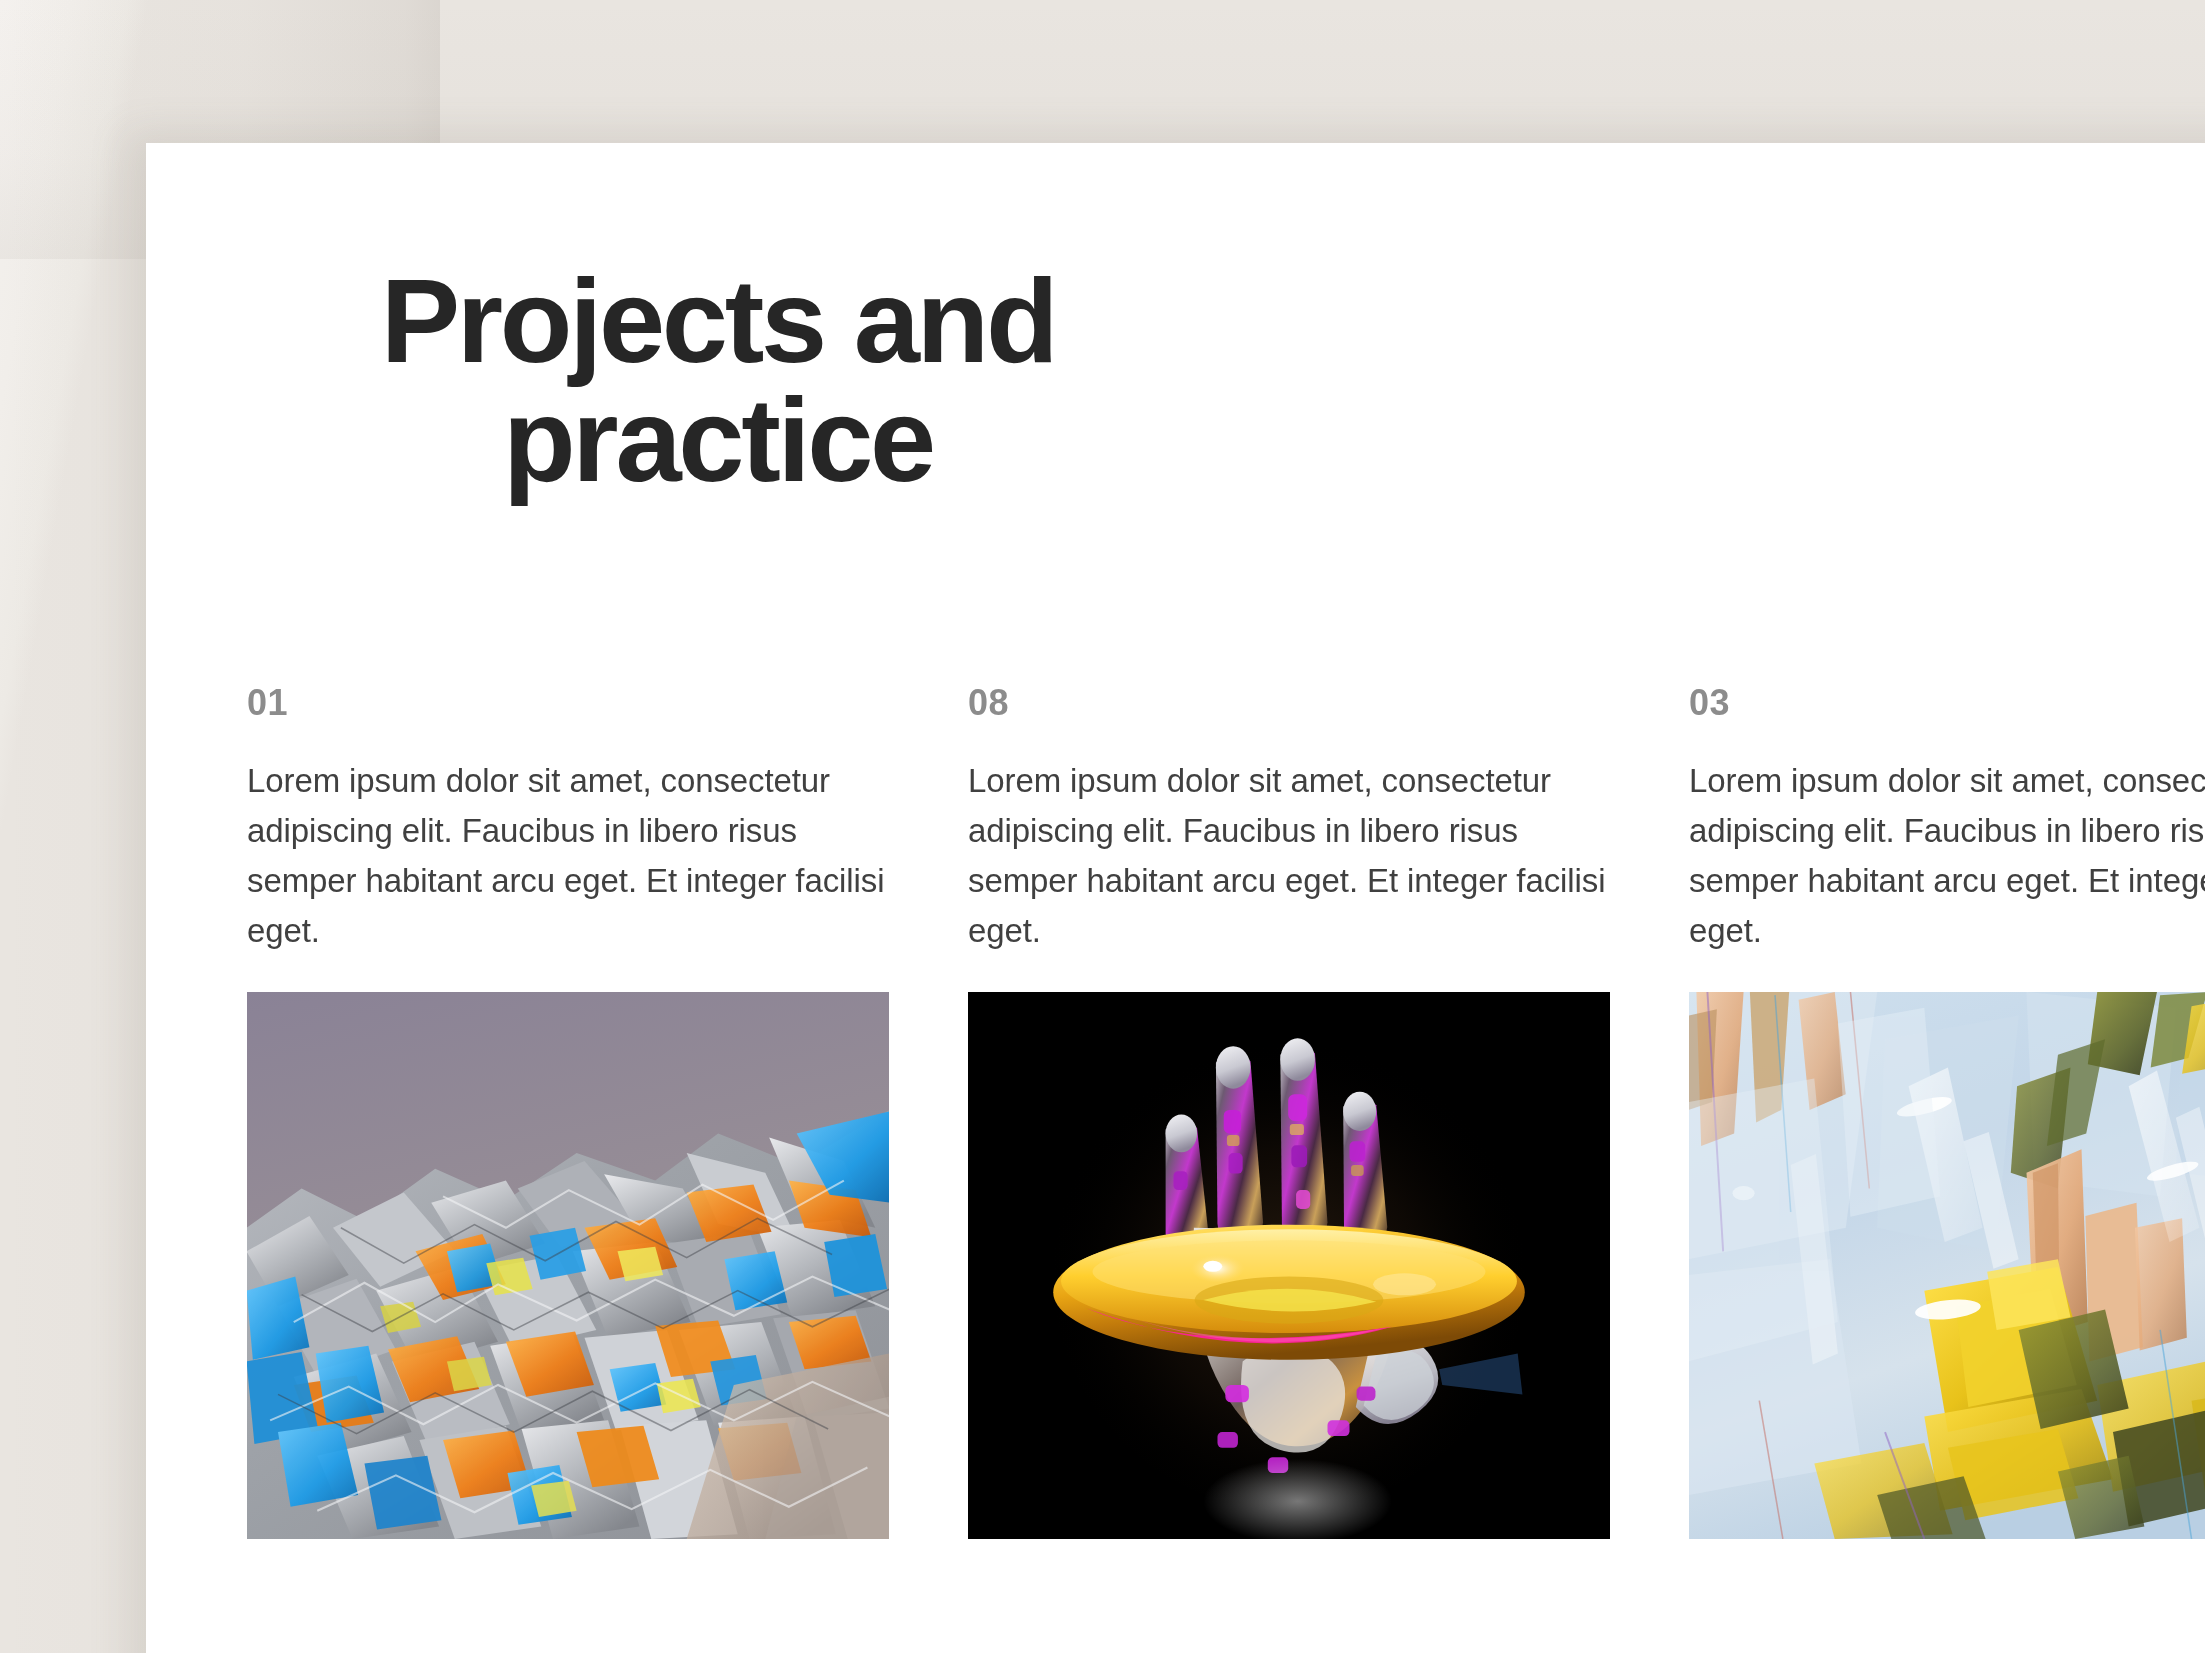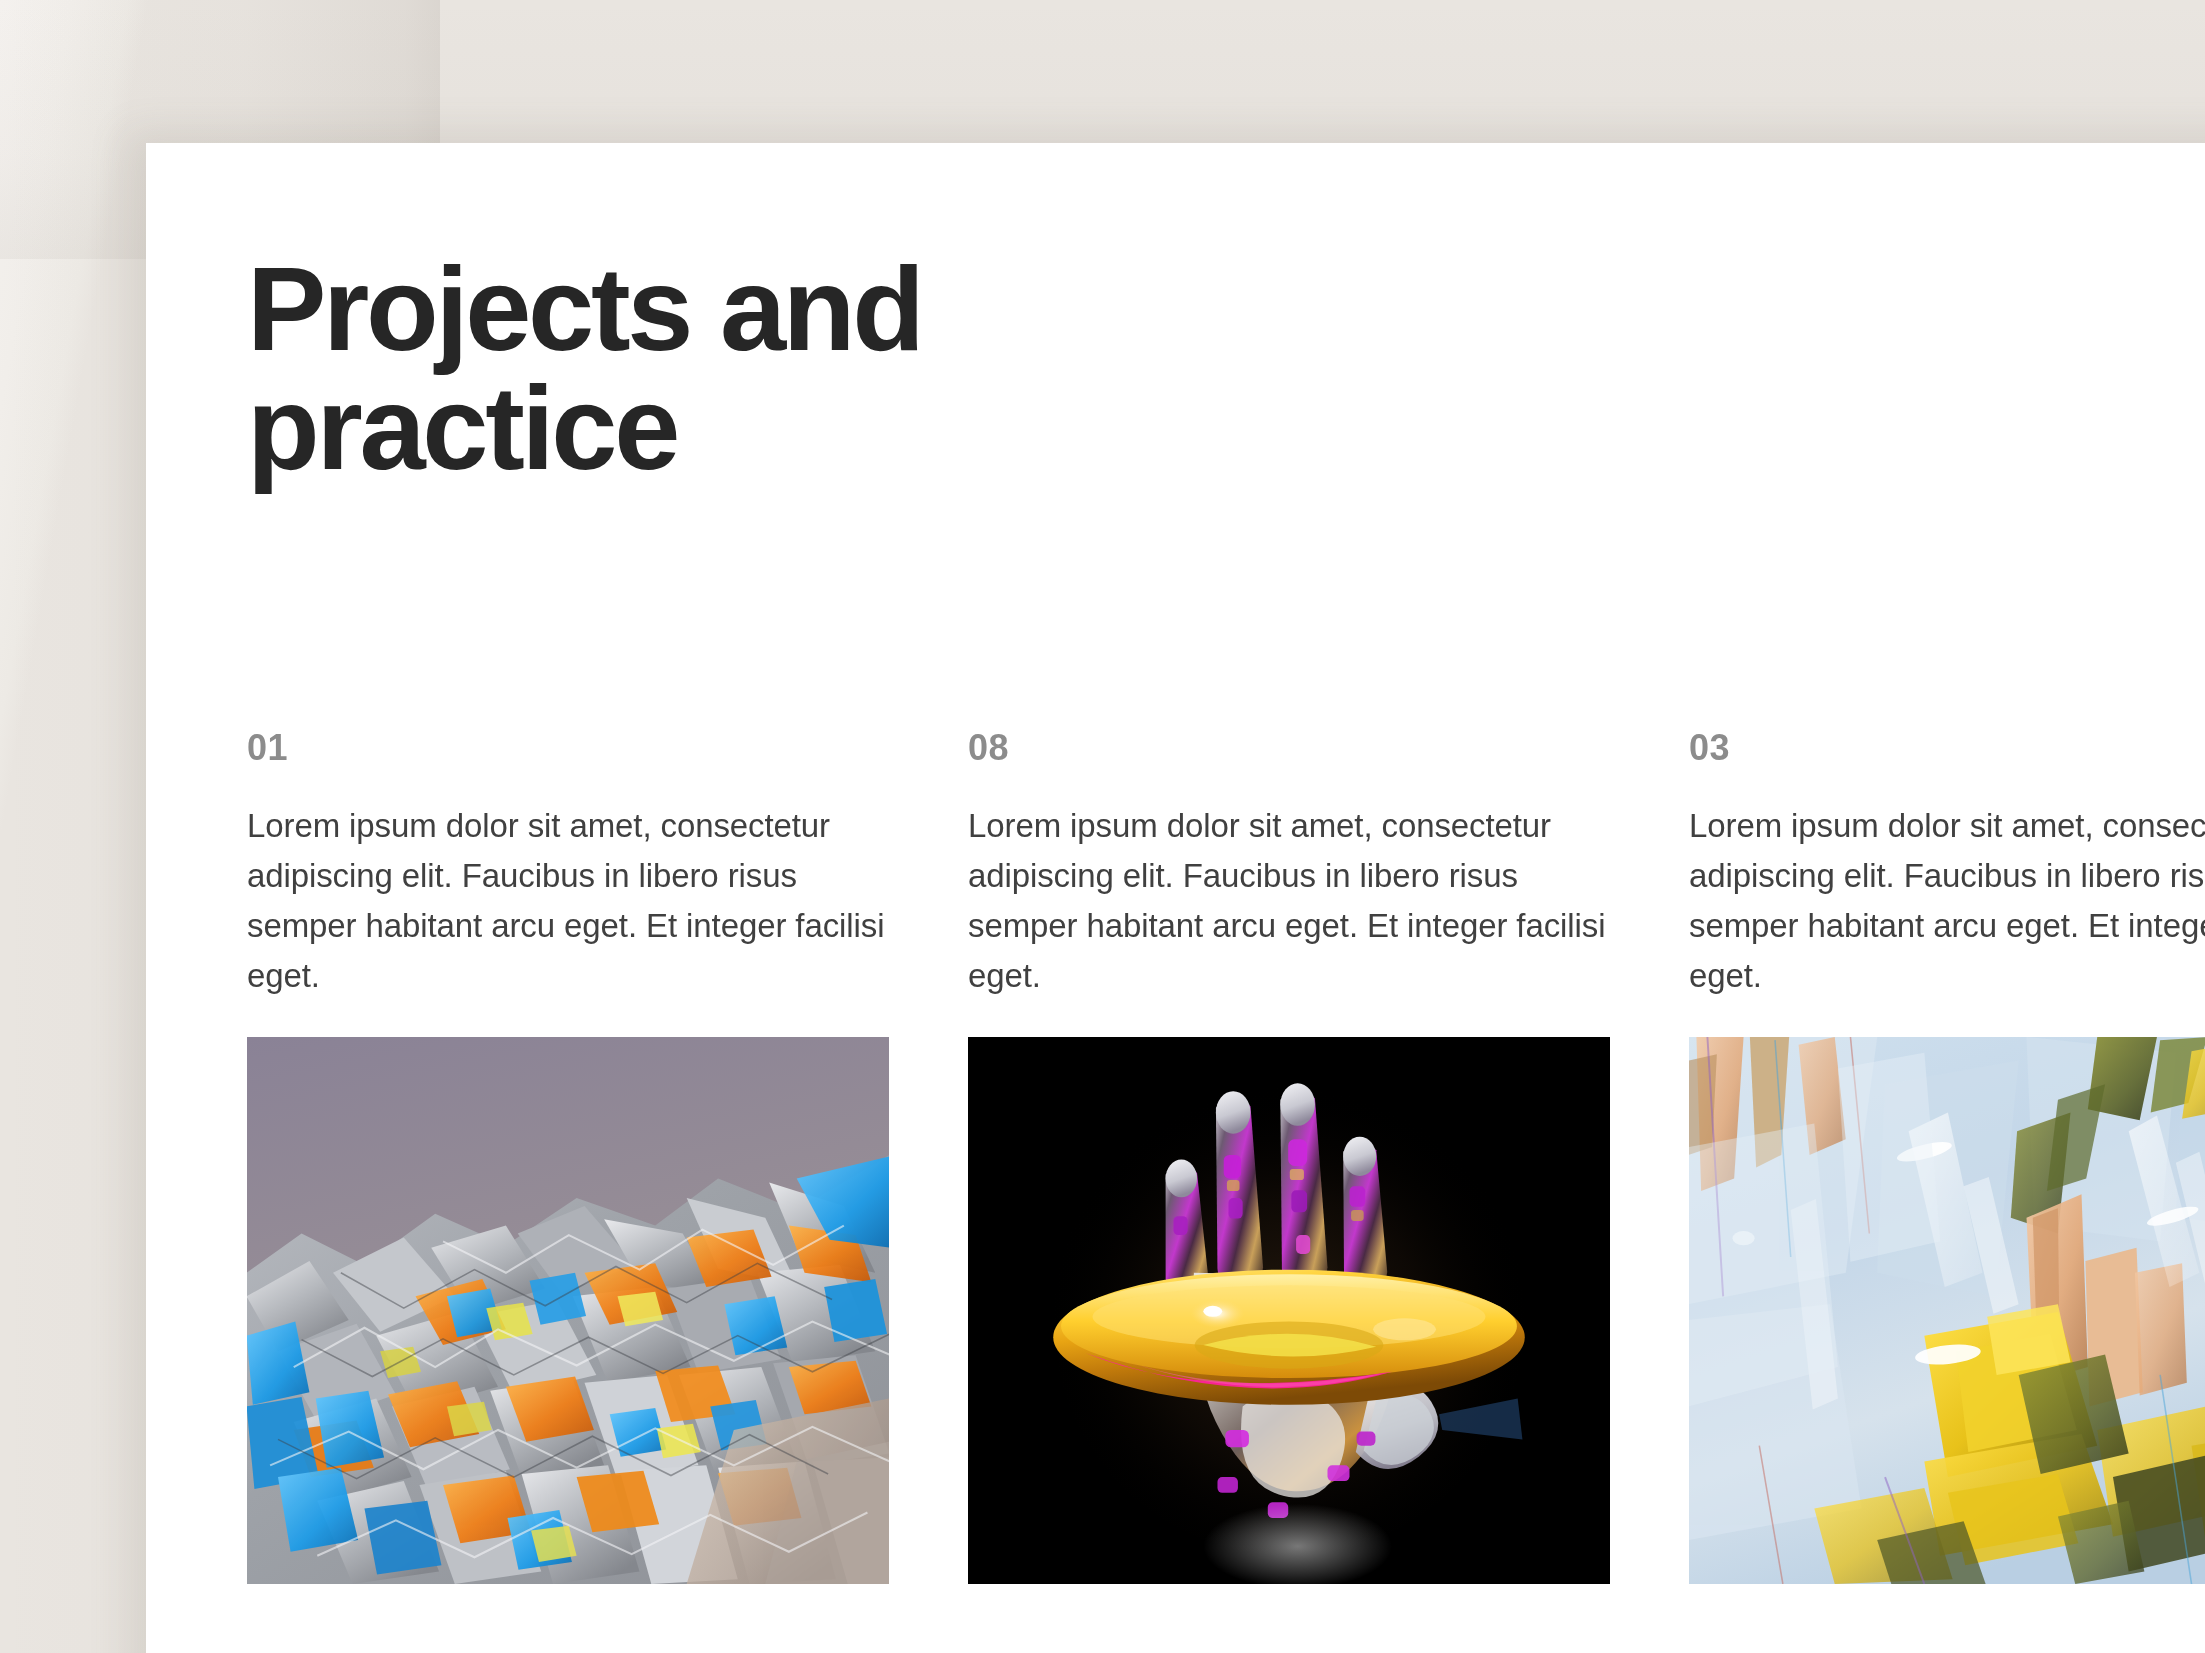--- a/index.html
+++ b/index.html
@@ -66,43 +66,44 @@
     height: 1649px;     
     background: #ffffff;
     box-shadow: -20.4px -11px 36px rgba(120,110,100,0.14);
     overflow: hidden;
   }
 
   
   #page-title {
     position: absolute;
     left: 101px;
-    top: 106px;
+    top: 118px;
     width: 942px;
     margin: 0;
     font-size: 119px;
     font-weight: 700;
     line-height: 1.00;
     letter-spacing: -3.3px;
     color: #262626;
     white-space: pre-line;
+    text-align: center;
   }
 
   
   #columns {
     position: absolute;
     left: 101px;
     top: 542px;
     width: 2168px;
     display: grid;
     grid-template-columns: 642px 642px 642px;
     column-gap: 79px;
   }
 
-  .column { position: relative; width: 642px; margin-top: 45px; }
+  .column { position: relative; width: 642px; }
 
   .column-number {
     font-size: 36px;
     font-weight: 700;
     line-height: 1;
     letter-spacing: 0.4px;
     color: #8c8c8c;
     margin: 0 0 35px 0;
   }
 

